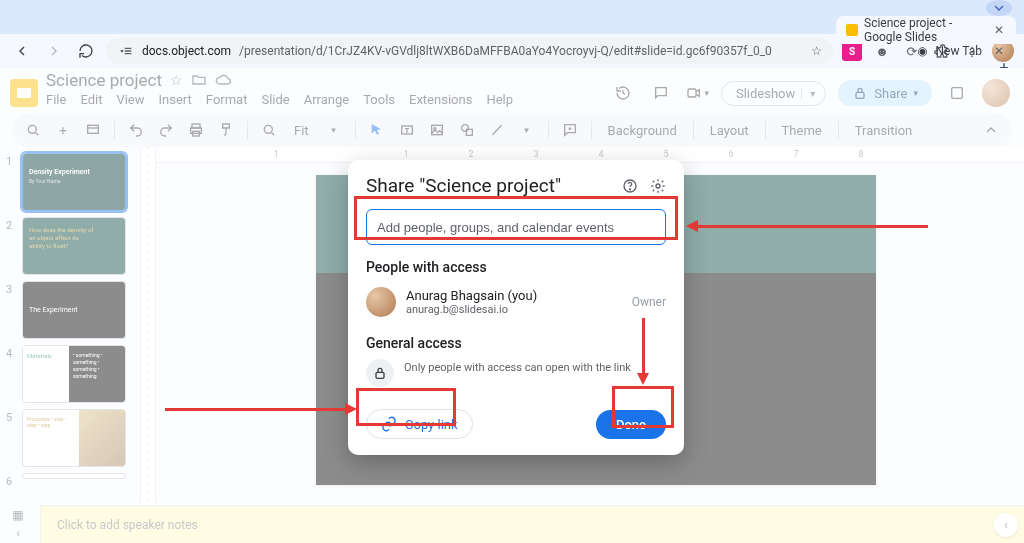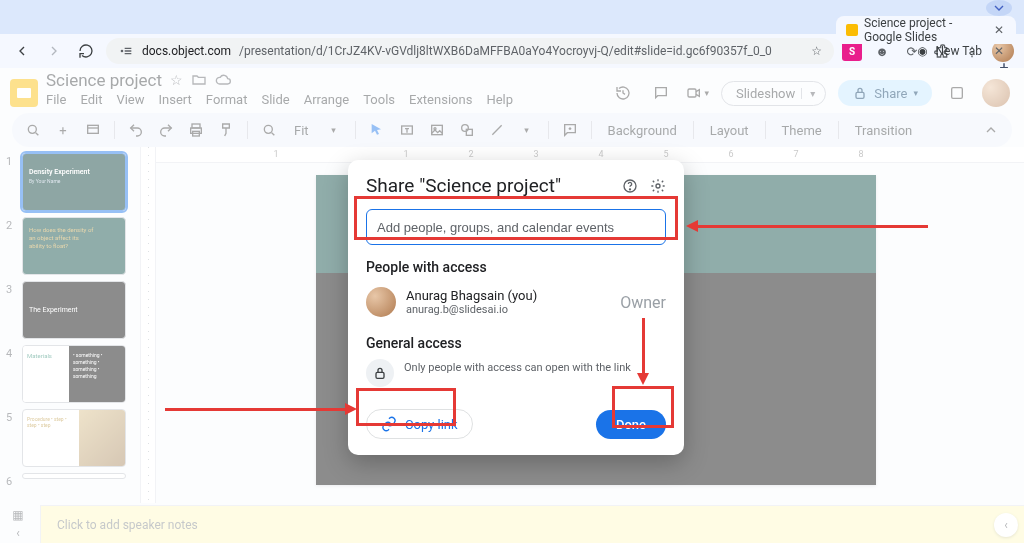--- a/index.html
+++ b/index.html
@@ -390,21 +390,21 @@
     align-items:center;
     gap:10px;
     padding:4px 0;
   }
   .person-avatar {
     width:30px; height:30px; border-radius:50%;
     background: radial-gradient(circle at 30% 30%, #e8c7a8, #b07a4f);
   }
   .person-name { font-size:13px; color:#202124; line-height:1.2; }
   .person-email { font-size:11px; color:#5f6368; }
-  .owner { margin-left:auto; font-size:16px; color:#9aa0a6; }
+  .owner { margin-left:auto; font-size:12px; color:#9aa0a6; }
 
   .access-row {
     display:flex;
     align-items:flex-start;
     gap:10px;
     margin-top:6px;
   }
   .lock-badge {
     width:28px; height:28px;
     border-radius:50%;

